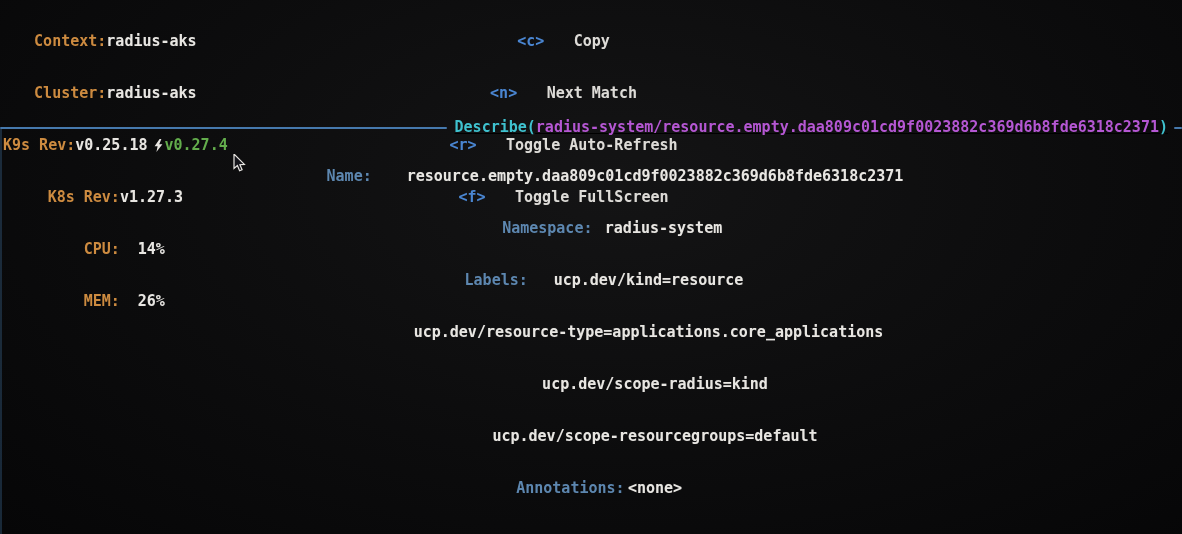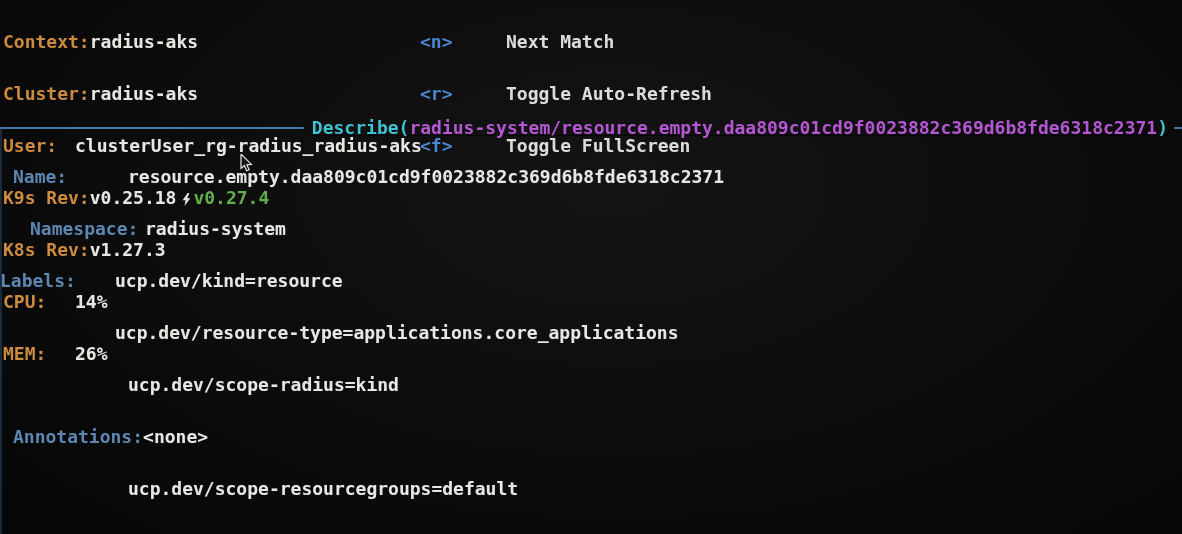--- a/index.html
+++ b/index.html
@@ -2,25 +2,26 @@
 <html><head>
 <meta charset="utf-8">
 <style>
   html,body{margin:0;padding:0;background:#000;}
   .screen{
     position:relative;
     width:1182px;height:534px;
     overflow:hidden;
     background:radial-gradient(ellipse at 52% 35%, #141415 0%, #0c0c0d 55%, #060607 100%);
     font-family:"DejaVu Sans Mono","Liberation Mono",monospace;
-    font-size:18px;
+    font-size:15px;
     font-weight:bold;
     line-height:17.35px;
     white-space:pre;
     cursor:default;
+    text-align:center;
   }
   
   .ctx{position:absolute;left:3px;top:-2px;}
   .ctx .row{height:17.35px;}
   .hl{color:#cd8b40;display:inline-block;min-width:72px;}
   .hv{color:#e8e6e2;text-shadow:0 0 1px rgba(255,255,255,.18);}
   .upgrade{color:#63ad4c;}
   .bolt{display:inline-block;vertical-align:-2px;margin:0 2px 0 6px;}
   
   .keys{position:absolute;left:420px;top:-2px;}
@@ -44,53 +45,53 @@
 </style>
 </head>
 <body>
 
 <div class="screen">
 
   
   <div class="ctx">
     <div class="row"><span class="hl">Context:</span><span class="hv">radius-aks</span></div>
     <div class="row"><span class="hl">Cluster:</span><span class="hv">radius-aks</span></div>
-    <div class="row"><span class="hl">User:</span><span class="hv">clusterUser_rg-radius_radius-aks</span></div>
     <div class="row"><span class="hl">K9s Rev:</span><span class="hv">v0.25.18</span><span class="bolt"><svg width="9" height="13" viewBox="0 0 9 13">
             <polygon points="5.6,0 0.6,7.2 3.6,7.2 2.4,13 8.4,5.2 5.2,5.2 7.4,0" fill="#e8e6e2"></polygon>
           </svg></span><span class="upgrade">v0.27.4</span></div>
     <div class="row"><span class="hl">K8s Rev:</span><span class="hv">v1.27.3</span></div>
     <div class="row"><span class="hl">CPU:</span><span class="hv">14%</span></div>
     <div class="row"><span class="hl">MEM:</span><span class="hv">26%</span></div>
   </div>
 
   
   <div class="keys">
+    <div class="row"><span class="hk">&lt;c&gt;</span><span class="ha">Copy</span></div>
     <div class="row"><span class="hk">&lt;n&gt;</span><span class="ha">Next Match</span></div>
     <div class="row"><span class="hk">&lt;r&gt;</span><span class="ha">Toggle Auto-Refresh</span></div>
     <div class="row"><span class="hk">&lt;f&gt;</span><span class="ha">Toggle FullScreen</span></div>
   </div>
 
   
   <div class="titlebar">
     <div class="rule rule-left"></div>
     <span class="tfn">Describe(</span><span class="tres">radius-system/resource.empty.daa809c01cd9f0023882c369d6b8fde6318c2371</span><span class="tfn" style="margin-left:0">)</span>
     <div class="rule rule-right"></div>
   </div>
   <div class="body-border"></div>
 
   
   <div class="body">
     <div class="bl" style="padding-left:13px"><span class="k" style="min-width:115px">Name:</span><span class="v">resource.empty.daa809c01cd9f0023882c369d6b8fde6318c2371</span></div>
     <div class="bl" style="padding-left:30px"><span class="k" style="min-width:115px">Namespace:</span><span class="v">radius-system</span></div>
     <div class="bl" style="padding-left:0"><span class="k" style="min-width:115px">Labels:</span><span class="v">ucp.dev/kind=resource</span></div>
     <div class="bl" style=""><span class="k" style="min-width:115px"></span><span class="v">ucp.dev/resource-type=applications.core_applications</span></div>
     <div class="bl" style="padding-left:13px"><span class="k" style="min-width:115px"></span><span class="v">ucp.dev/scope-radius=kind</span></div>
+    <div class="bl" style="padding-left:13px"><span class="k" style="min-width:115px"></span><span class="v">ucp.dev/scope-resourcegroups=default</span></div>
     <div class="bl" style="padding-left:13px"><span class="k" style="min-width:115px">Annotations:</span><span class="v">&lt;none&gt;</span></div>
-    <div class="bl" style="padding-left:13px"><span class="k" style="min-width:115px"></span><span class="v">ucp.dev/scope-resourcegroups=default</span></div>
     <div class="bl" style="padding-left:13px"><span class="k" style="min-width:115px">API Version:</span><span class="v">ucp.dev/v1alpha1</span></div>
     
     
     
     
     
     
     
     
     

